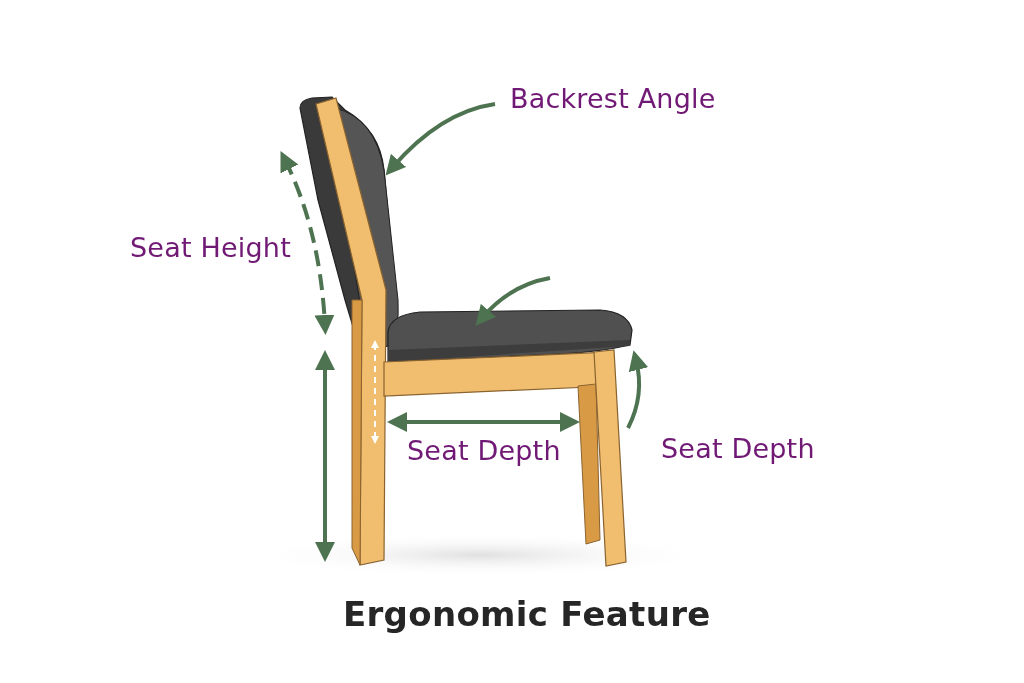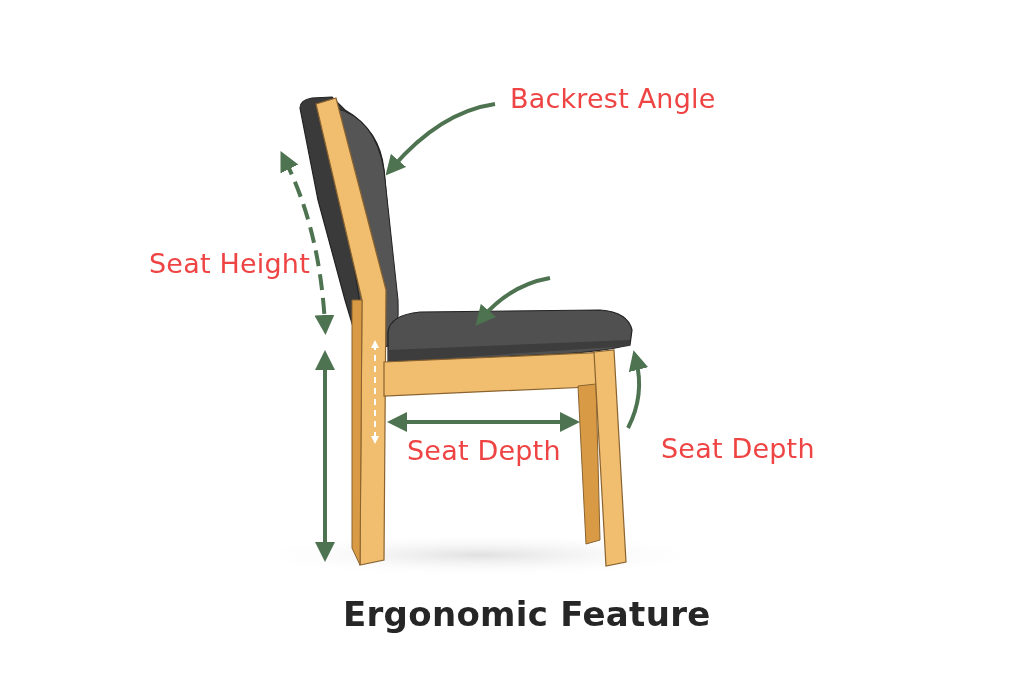--- a/index.html
+++ b/index.html
@@ -2,21 +2,21 @@
 <html><head>
   <meta charset="utf-8">
   <style>
     html, body { margin: 0; padding: 0; }
     body {
       width: 1024px; height: 683px; background: #ffffff; position: relative; overflow: hidden;
       font-family: "DejaVu Sans", "Liberation Sans", sans-serif;
     }
     #stage { position: absolute; left: 0; top: 0; width: 1024px; height: 683px; }
     .label {
-      position: absolute; color: #ef4444; font-size: 27px; white-space: nowrap; line-height: 1;
+      position: absolute; color: #701a75; font-size: 27px; white-space: nowrap; line-height: 1;
       font-family: "DejaVu Sans", "Liberation Sans", sans-serif; letter-spacing: 0.2px;
     }
     .title {
       position: absolute; color: #262626; font-size: 34px; font-weight: bold; white-space: nowrap;
       line-height: 1; font-family: "DejaVu Sans", "Liberation Sans", sans-serif; letter-spacing: 0.3px;
     }
   </style>
 </head>
 <body>
 
@@ -68,17 +68,17 @@
     <line x1="375" y1="344" x2="375" y2="440" stroke="#ffffff" stroke-width="2" stroke-dasharray="6,5" marker-start="url(#ahw)" marker-end="url(#ahw)"></line>
 
     <path d="M550,278 Q510,285 482,318" fill="none" stroke="#4e7350" stroke-width="4" marker-end="url(#ah)"></path>
 
     <line x1="397" y1="422" x2="570" y2="422" stroke="#4e7350" stroke-width="4" marker-start="url(#ah)" marker-end="url(#ah)"></line>
 
     <path d="M628,428 Q645,395 636,360" fill="none" stroke="#4e7350" stroke-width="4" marker-end="url(#ah)"></path>
   </svg>
 
   <div class="label" style="left:510px; top:85px;">Backrest Angle</div>
-  <div class="label" style="left:130px; top:250px;margin-left:19px;">Seat Height</div>
+  <div class="label" style="left:130px; top:234px;">Seat Height</div>
   <div class="label" style="left:407px; top:437px;">Seat Depth</div>
   <div class="label" style="left:661px; top:435px;">Seat Depth</div>
   <div class="title" style="left:343px; top:597px;">Ergonomic Feature</div>
 </div>
 
 </body></html>

